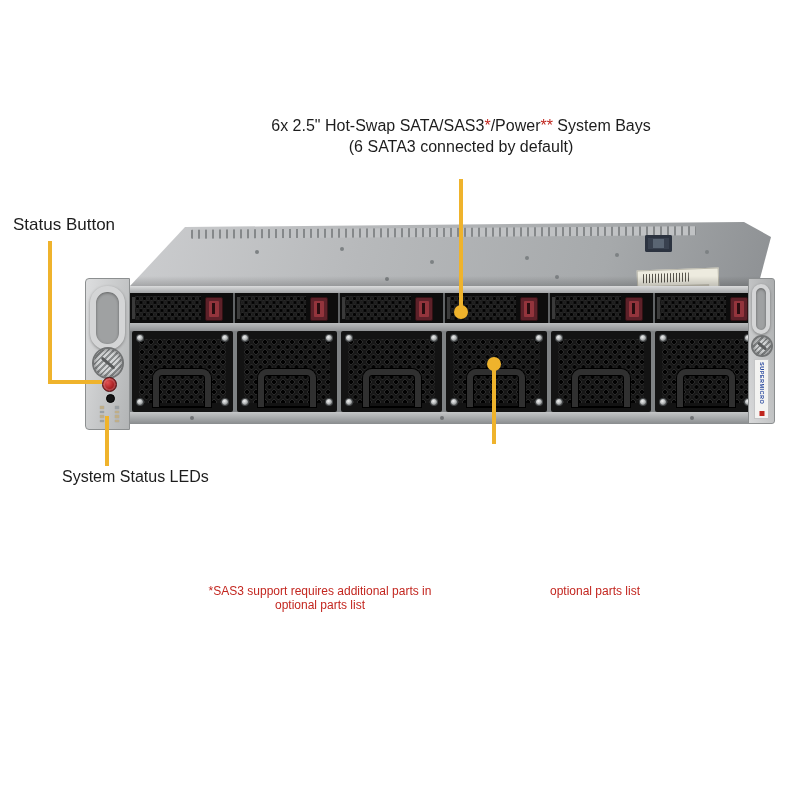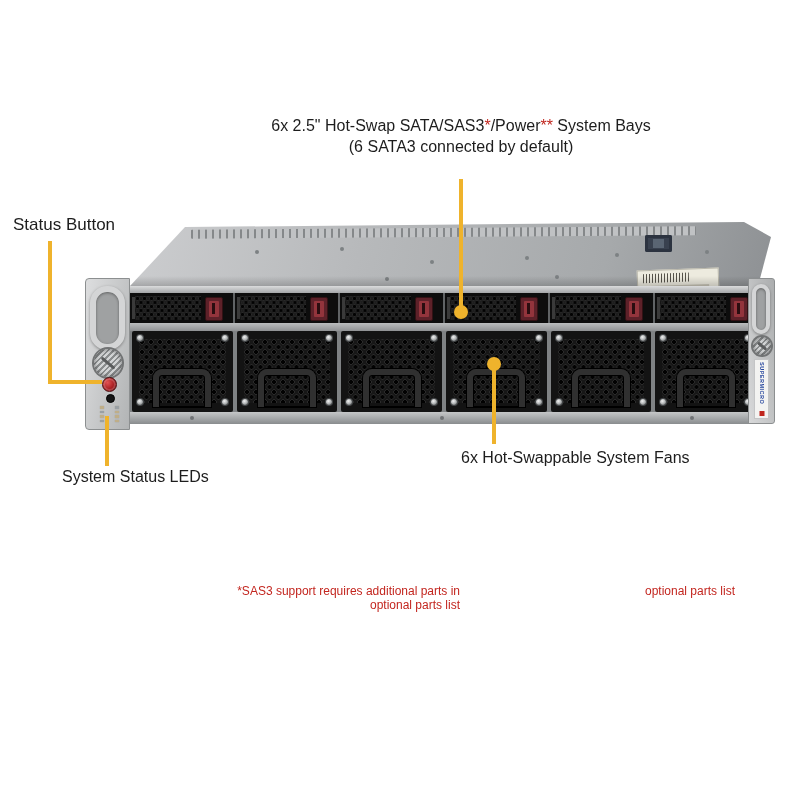--- a/index.html
+++ b/index.html
@@ -4,21 +4,21 @@
 <style>
   html,body{margin:0;padding:0;background:#fff;}
   .canvas{position:relative;width:800px;height:800px;background:#ffffff;overflow:hidden;
           font-family:"Liberation Sans",sans-serif;color:#1d1d1d;}
   .abs{position:absolute;}
 
   
   .callout-text{font-size:16px;line-height:21px;text-align:center;color:#1d1d1d;}
   .red{color:#c0261e;}
   .label{font-size:16px;color:#1d1d1d;white-space:nowrap;}
-  .footnote{font-size:12px;line-height:14px;text-align:right;color:#c3261f;}
+  .footnote{font-size:12px;line-height:14px;text-align:center;color:#c3261f;}
 
   
   .yline{position:absolute;background:#efb32c;}
   .ydot{position:absolute;width:14px;height:14px;border-radius:50%;background:#efb32c;}
 
   
   .server{position:absolute;left:85px;top:220px;width:690px;height:215px;}
 
   .top-lid{position:absolute;left:0;top:0;width:690px;height:70px;
     clip-path:polygon(100px 7px,659px 2px,686px 17px,673px 66px,45px 66px);
@@ -266,21 +266,20 @@
   <div class="ydot" style="left:454px;top:305px;"></div>
 
   <div class="yline" style="left:48px;top:241px;width:4px;height:143px;"></div>
   <div class="yline" style="left:48px;top:380px;width:54px;height:4px;"></div>
 
   <div class="yline" style="left:105px;top:416px;width:4px;height:50px;"></div>
   <div class="abs label" style="left:62px;top:468px;">System Status LEDs</div>
 
   <div class="ydot" style="left:487px;top:357px;"></div>
   <div class="yline" style="left:492px;top:369px;width:4px;height:75px;"></div>
-  <div class="abs label" style="left:461px;top:449px;">6x Hot-Swappable System Fans</div>
 
   <div class="abs footnote" style="left:180px;top:584px;width:280px;">
     <div>*SAS3 support requires additional parts in</div>
     <div>optional parts list</div>
   </div>
   <div class="abs footnote" style="left:455px;top:584px;width:280px;">
     <div>optional parts list</div>
   </div>
 
 </div>

